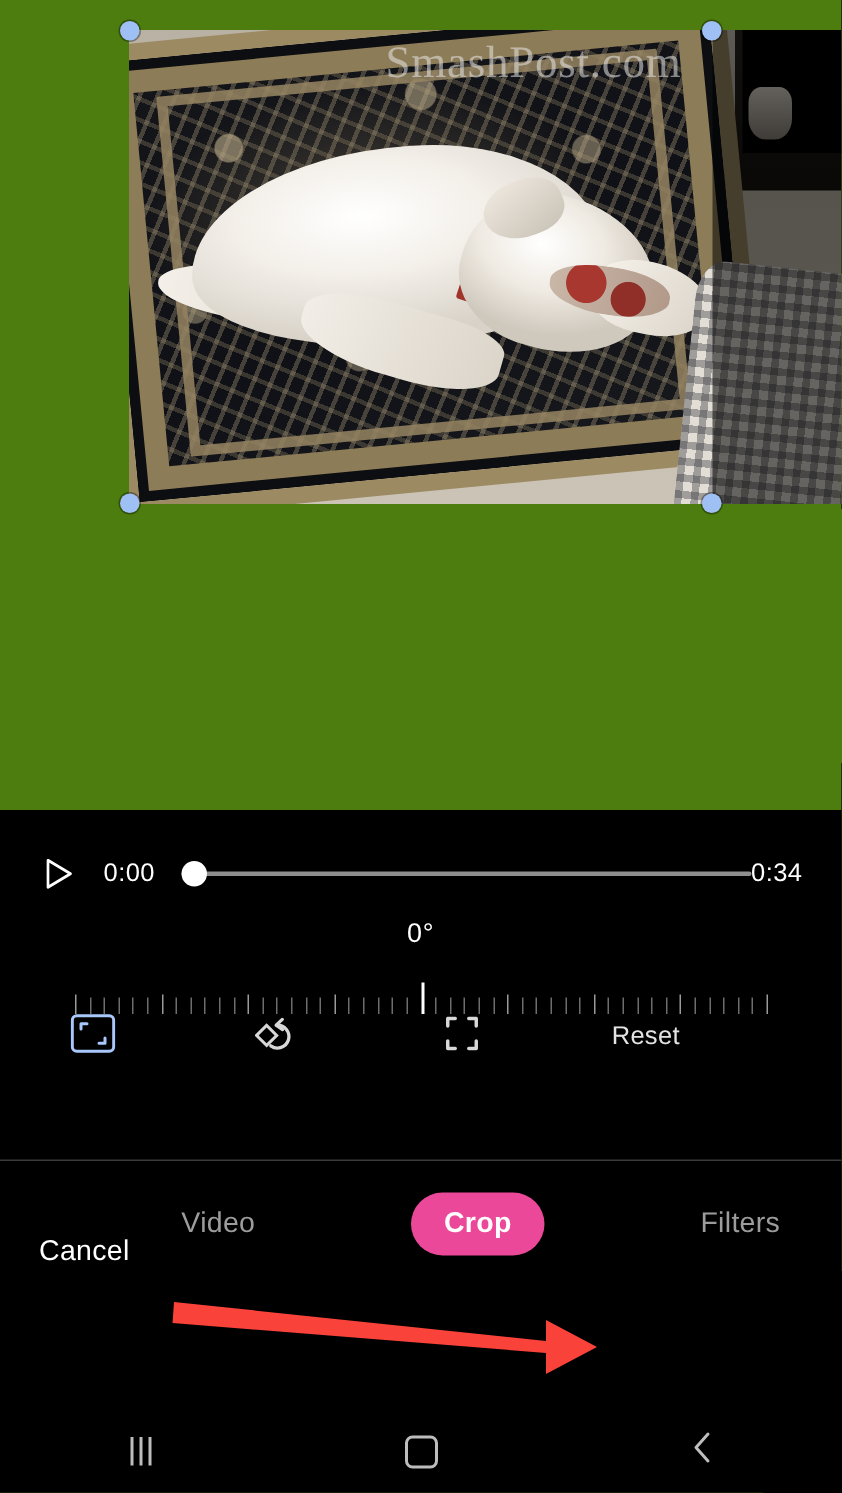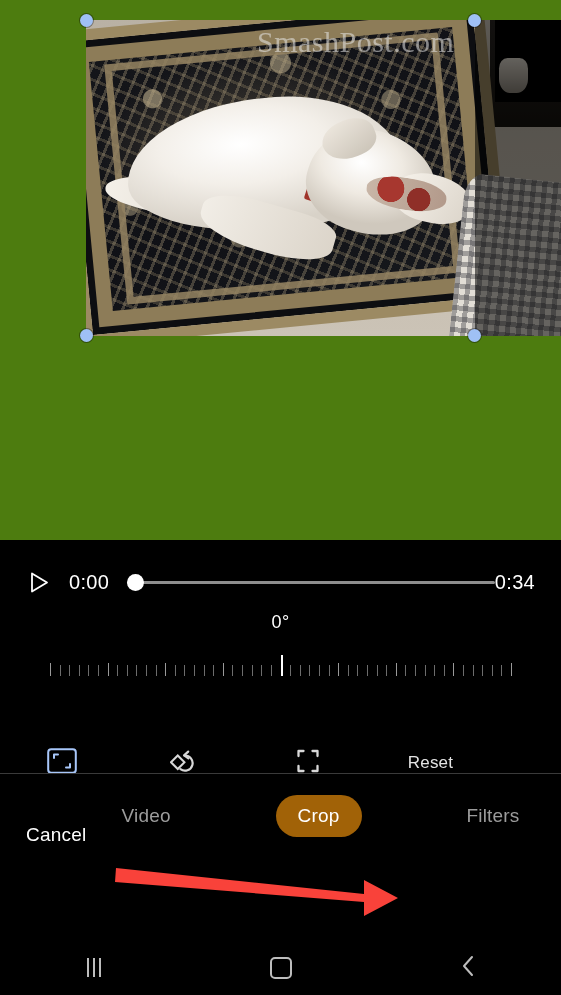--- a/index.html
+++ b/index.html
@@ -276,21 +276,21 @@
   #play-button {
     width: 26px;
     height: 26px;
     display: flex;
     align-items: center;
     justify-content: center;
     flex: 0 0 auto;
   }
   #play-button svg { display: block; }
   .time-label {
-    font-size: 20px;
+    font-size: 17px;
     color: #fff;
     letter-spacing: .3px;
     flex: 0 0 auto;
   }
   #time-current { margin-left: 17px; }
   #time-total   { }
   #seek-wrap {
     position: relative;
     flex: 1 1 auto;
     height: 22px;
@@ -351,21 +351,21 @@
     background: #ffffff;
     height: 21px;
     width: 2px;
   }
   .dial-tick.major { background: #9a9a9a; height: 13px; }
 
   
   #tool-row {
     position: absolute;
     left: 0;
-    top: 737px;
+    top: 665px;
     width: 492px;
     height: 52px;
     display: flex;
     align-items: center;
   }
   .tool-slot {
     flex: 1 1 0;
     display: flex;
     align-items: center;
     justify-content: center;
@@ -402,22 +402,23 @@
   }
   .tab {
     font-size: 19px;
     color: #9c9c9c;
     padding: 10px 22px;
     border-radius: 22px;
     letter-spacing: .2px;
     white-space: nowrap;
   }
   .tab.active {
-    background: #a16207;
+    background: #ec4899;
     color: #ffffff;
+    font-weight: bold;
   }
 
   
   #action-bar {
     position: absolute;
     left: 0;
     top: 824px;
     width: 561px;
     height: 70px;
     display: flex;

